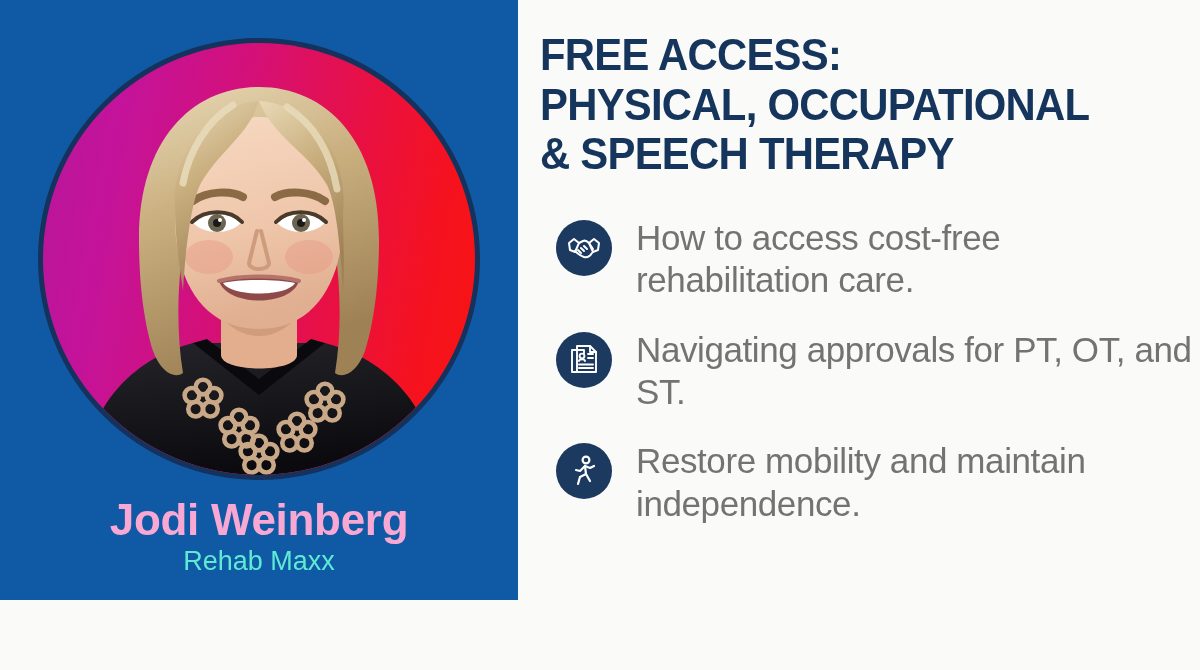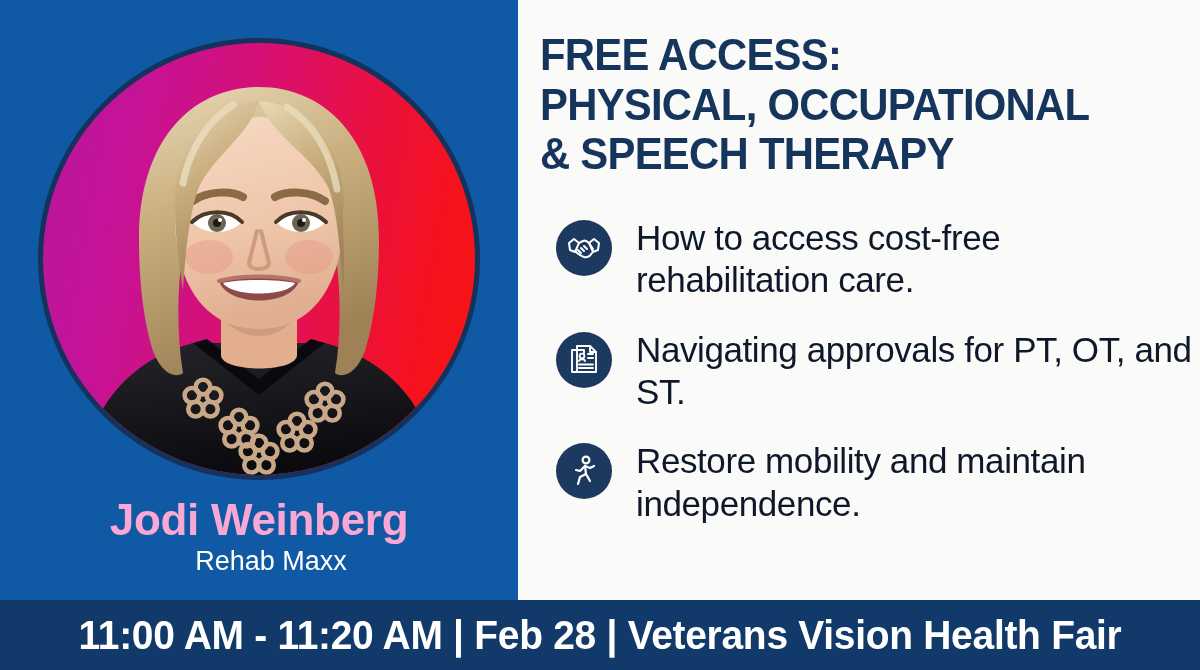--- a/index.html
+++ b/index.html
@@ -67,25 +67,24 @@
     font-weight: bold;
     letter-spacing: -0.3px;
     line-height: 1;
   }
   .speaker-org {
     position: absolute;
     left: 0;
     top: 548px;
     width: 518px;
     text-align: center;
-    color: #ffffff;
+    color: #5eead4;
     font-size: 27px;
     font-weight: normal;
     line-height: 1;
-    padding-left: 12px;
   }
 
   
   .right-panel {
     position: absolute;
     left: 518px;
     top: 0;
     width: 682px;
     height: 600px;
     background: #FAFAF8;
@@ -126,21 +125,21 @@
     background: #1C3A60;
     margin-right: 24px;
     margin-top: 4px;
     display: flex;
     align-items: center;
     justify-content: center;
   }
   .bullet-icon svg { display: block; }
   .bullet-text {
     flex: 1 1 auto;
-    color: #0f172a;
+    color: #737373;
     font-size: 35px;
     line-height: 1.21;
     font-weight: normal;
     letter-spacing: -0.4px;
     padding-top: 1px;
   }
 
   
   .footer-bar {
     position: absolute;
@@ -335,17 +334,14 @@
             <path d="M19 13 L20 21 L24 28"></path>
             <path d="M20 21 L14 24 L12 31"></path>
           </svg>
         </span>
         <span class="bullet-text">Restore mobility and maintain independence.</span>
       </div>
 
     </div>
   </div>
 
-  <div class="footer-bar">
-    <div class="footer-text">11:00 AM - 11:20 AM | Feb 28 | Veterans Vision Health Fair</div>
-  </div>
 
 </div>
 
 </body></html>

